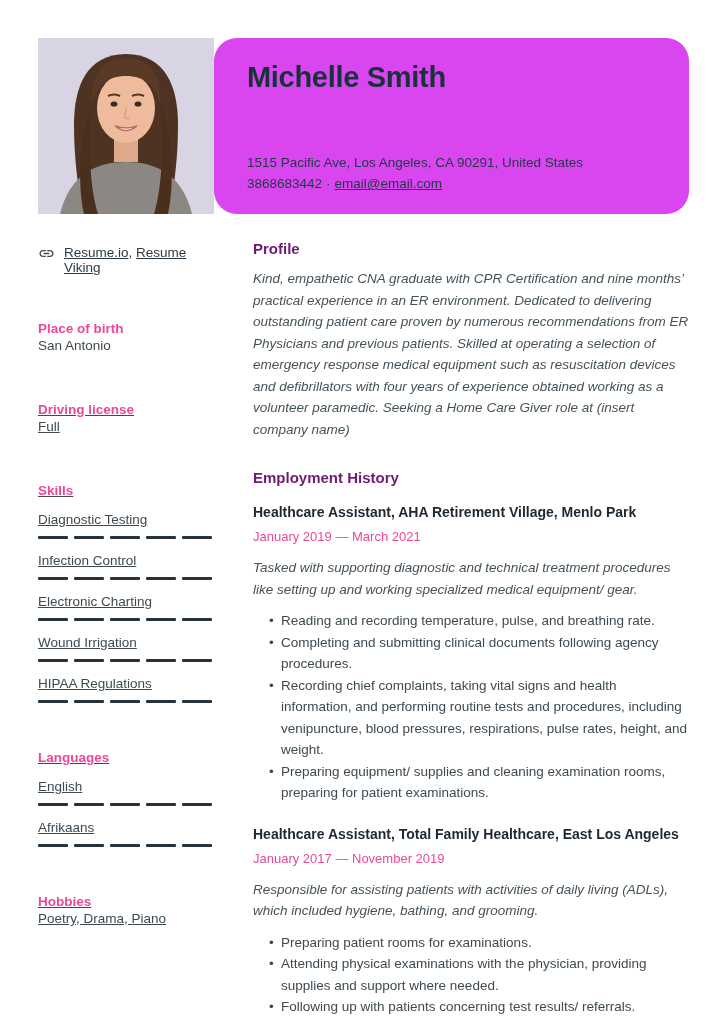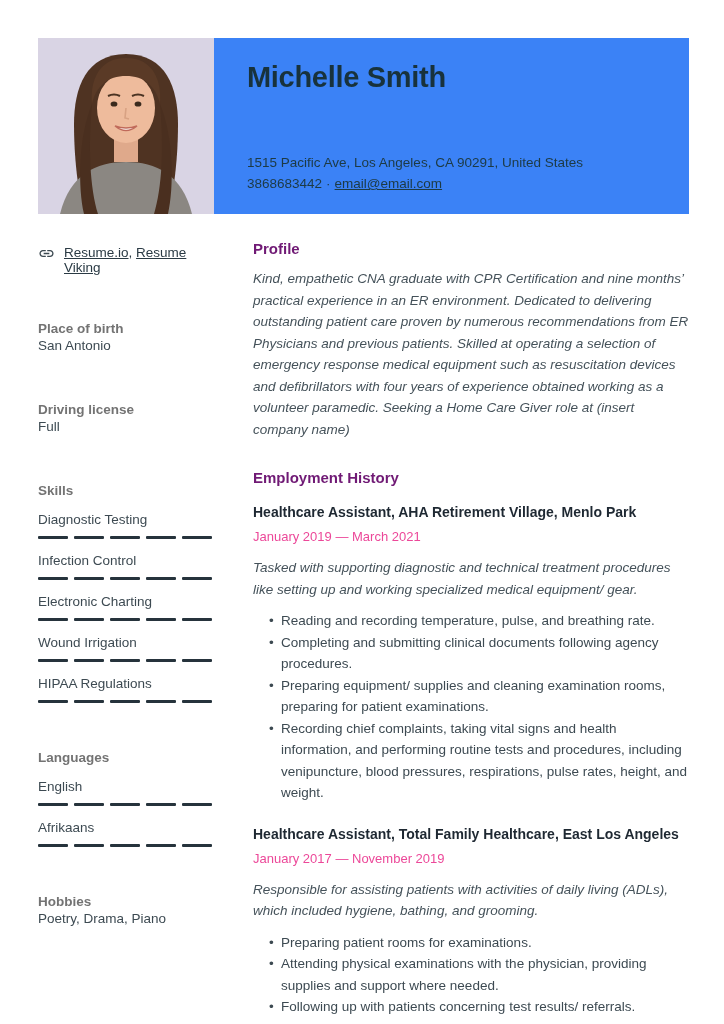--- a/index.html
+++ b/index.html
@@ -31,24 +31,24 @@
   
   .content { position: absolute; left: 38px; top: 240px; width: 651px; display: flex; }
   .sidebar { width: 174px; flex: none; margin-right: 41px; font-size: 13.5px; }
   .main { flex: 1; min-width: 0; }
 
   
   .links-row { display: flex; gap: 9px; margin-top: 5px; }
   .link-icon { flex: none; width: 17px; height: 17px; color: #3d4a52; }
   .links-text { font-size: 13.5px; color: #2a3a44; }
   .links-text a { color: #2a3a44; text-decoration: underline; }
-  .side-heading { font-weight: bold; color: #737373; font-size: 13.5px; }
+  .side-heading { font-weight: bold; color: #ec4899; font-size: 13.5px; }
   .side-value { color: #3d4a52; line-height: 19px; }
   .side-block-pob { margin-top: 46px; }
-  .side-block { margin-top: 47px; }
+  .side-block { margin-top: 47px; text-decoration: underline; }
   .skill-item { margin-top: 14px; }
   .skill-item:first-of-type { margin-top: 10px; }
   .skill-label { color: #3d4a52; }
   .skill-bar { display: flex; gap: 6px; margin-top: 9px; }
   .skill-bar .seg { flex: 1; height: 3px; background: #26333c; border-radius: 1px; }
 
   
   .section-heading { font-size: 15px; font-weight: bold; color: #701a75; margin: 0; line-height: 1.2; }
   .profile-text, .job-summary {
     font-style: italic; font-size: 13.5px; line-height: 21.5px; color: #45525a; margin-top: 10px;
@@ -91,21 +91,21 @@
       <path d="M94 58 Q100 55 106 58" stroke="#4a3322" stroke-width="2" fill="none"></path>
 
       <path d="M88 70 L87 80 L91 81" stroke="#d8a283" stroke-width="1.6" fill="none"></path>
 
       <path d="M77 88 Q88 97 99 88 Q88 92 77 88 Z" fill="#ffffff" stroke="#c06a5a" stroke-width="1.4"></path>
 
       <path d="M54 66 C50 110 52 150 60 176 L46 176 C40 150 40 100 54 66 Z" fill="#4a2f1f"></path>
       <path d="M122 66 C126 110 124 150 116 176 L130 176 C136 150 136 100 122 66 Z" fill="#4a2f1f"></path>
     </svg>
   </div>
-  <div class="band" style="background: #3b82f6;">
+  <div class="band" style="background: #d946ef; border-radius: 23px;">
     <div class="name">Michelle Smith</div>
     <div class="contact">
       <div>1515 Pacific Ave, Los Angeles, CA 90291, United States</div>
       <div><span>3868683442</span><span class="dot-sep">·</span><a href="#">email@email.com</a></div>
     </div>
   </div>
 </div>
 
 <div class="content">
 
@@ -224,22 +224,22 @@
     <div class="employment">
       <h2 class="section-heading">Employment History</h2>
 
       <div class="job">
         <div class="job-name">Healthcare Assistant, AHA Retirement Village, Menlo Park</div>
         <div class="job-dates">January 2019 — March 2021</div>
         <div class="job-summary">Tasked with supporting diagnostic and technical treatment procedures like setting up and working specialized medical equipment/ gear.</div>
         <ul class="duties">
           <li>Reading and recording temperature, pulse, and breathing rate.</li>
           <li>Completing and submitting clinical documents following agency procedures.</li>
+          <li>Recording chief complaints, taking vital signs and health information, and performing routine tests and procedures, including venipuncture, blood pressures, respirations, pulse rates, height, and weight.</li>
           <li>Preparing equipment/ supplies and cleaning examination rooms, preparing for patient examinations.</li>
-          <li>Recording chief complaints, taking vital signs and health information, and performing routine tests and procedures, including venipuncture, blood pressures, respirations, pulse rates, height, and weight.</li>
         </ul>
       </div>
 
       <div class="job">
         <div class="job-name">Healthcare Assistant, Total Family Healthcare, East Los Angeles</div>
         <div class="job-dates">January 2017 — November 2019</div>
         <div class="job-summary">Responsible for assisting patients with activities of daily living (ADLs), which included hygiene, bathing, and grooming.</div>
         <ul class="duties">
           <li>Preparing patient rooms for examinations.</li>
           <li>Attending physical examinations with the physician, providing supplies and support where needed.</li>

